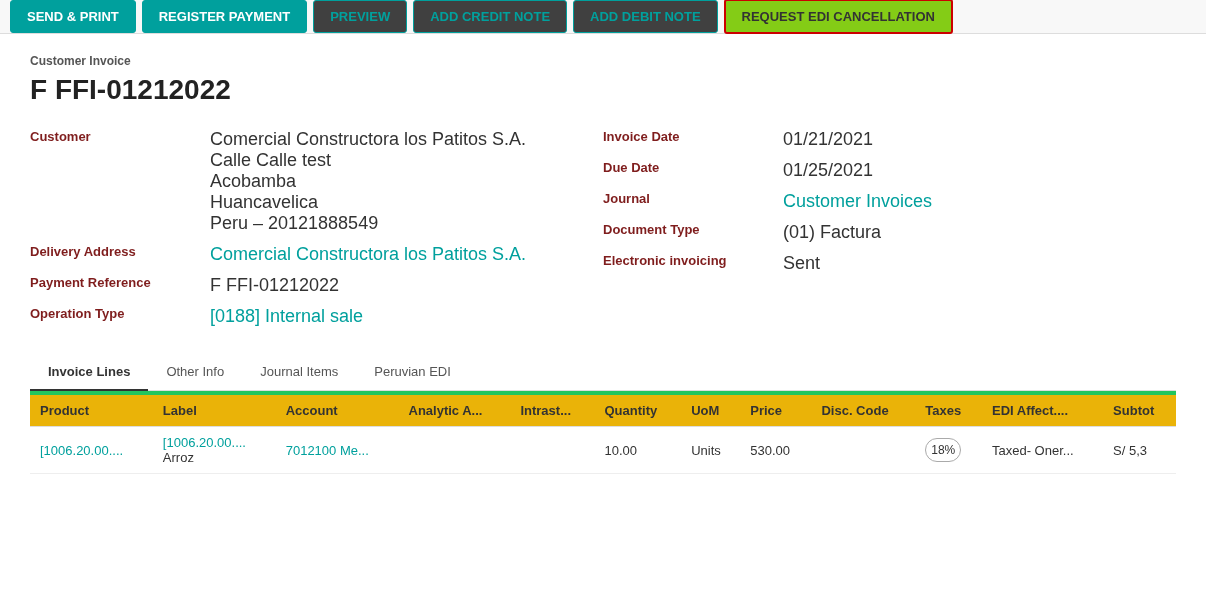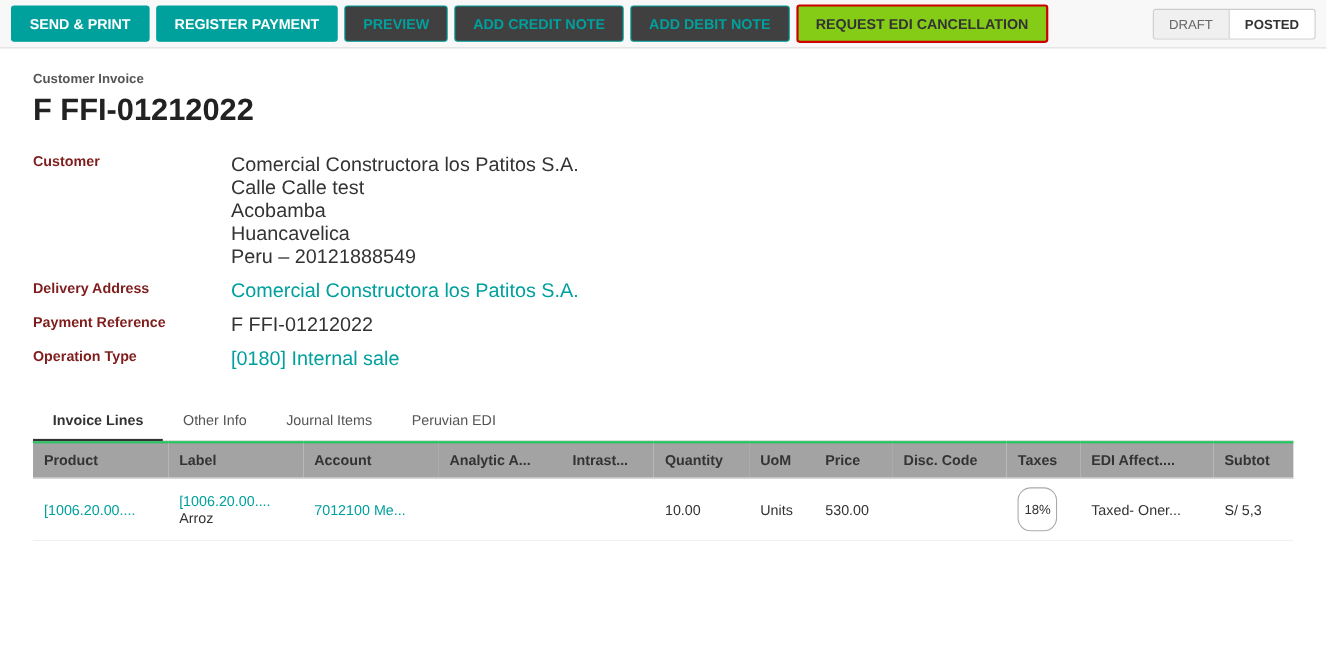--- a/index.html
+++ b/index.html
@@ -6,21 +6,21 @@
     body { font-family: Arial, sans-serif; font-size: 13px; color: #333; background: #fff; overflow: hidden; }
 
     
     .toolbar {
       display: flex;
       align-items: center;
       background: #f8f8f8;
       border-bottom: 1px solid #ddd;
       padding: 6px 10px;
       gap: 6px;
-      height: 44px;
+      height: 34px;
     }
     .btn {
       padding: 8px 16px;
       font-size: 13px;
       font-weight: bold;
       cursor: pointer;
       border: 1px solid transparent;
       border-radius: 3px;
       white-space: nowrap;
     }
@@ -136,22 +136,22 @@
     .table-wrap {
       overflow-x: auto;
     }
     table {
       width: 100%;
       border-collapse: collapse;
       font-size: 13px;
       margin-top: 0;
     }
     thead tr {
-      background: #a3a3a3;
-      border-top: 2px solid #22c55e;
+      background: #eab308;
+      border-top: 4px solid #22c55e;
       border-bottom: 1px solid #ddd;
     }
     thead th {
       padding: 8px 10px;
       text-align: left;
       font-weight: bold;
       color: #333;
       white-space: nowrap;
     }
     tbody td {
@@ -160,42 +160,38 @@
       vertical-align: middle;
     }
     .td-link {
       color: #00a09d;
     }
     .badge-circle {
       display: inline-flex;
       align-items: center;
       justify-content: center;
       width: 36px;
-      height: 40px;
+      height: 24px;
       border-radius: 12px;
       border: 1px solid #aaa;
       font-size: 12px;
       color: #333;
     }
   </style>
 </head>
 <body>
 
 <div class="toolbar">
   <button class="btn btn-primary">SEND &amp; PRINT</button>
   <button class="btn btn-primary">REGISTER PAYMENT</button>
   <button class="btn btn-secondary">PREVIEW</button>
   <button class="btn btn-secondary">ADD CREDIT NOTE</button>
   <button class="btn btn-secondary">ADD DEBIT NOTE</button>
   <button class="btn btn-edi">REQUEST EDI CANCELLATION</button>
   <div class="toolbar-spacer"></div>
-  <div class="status-pills">
-    <div class="status-pill">DRAFT</div>
-    <div class="status-pill active">POSTED</div>
-  </div>
 </div>
 
 <div class="main">
   <div class="doc-type-label">Customer Invoice</div>
   <div class="doc-title">F FFI-01212022</div>
 
   <div class="info-grid">
 
     <div class="info-left">
       <div class="info-label">Customer</div>
@@ -207,23 +203,39 @@
         <span>Peru – 20121888549</span>
       </div>
 
       <div class="info-label">Delivery Address</div>
       <div class="info-value link">Comercial Constructora los Patitos S.A.</div>
 
       <div class="info-label">Payment Reference</div>
       <div class="info-value">F FFI-01212022</div>
 
       <div class="info-label">Operation Type</div>
-      <div class="info-value link">[0180] Internal sale</div>
+      <div class="info-value link">[0188] Internal sale</div>
     </div>
 
+    <div class="info-right">
+      <div class="info-label">Invoice Date</div>
+      <div class="info-value">01/21/2021</div>
+
+      <div class="info-label">Due Date</div>
+      <div class="info-value">01/25/2021</div>
+
+      <div class="info-label">Journal</div>
+      <div class="info-value link">Customer Invoices</div>
+
+      <div class="info-label">Document Type</div>
+      <div class="info-value">(01) Factura</div>
+
+      <div class="info-label">Electronic invoicing</div>
+      <div class="info-value">Sent</div>
+    </div>
   </div>
 
   <div class="tabs">
     <div class="tab active">Invoice Lines</div>
     <div class="tab">Other Info</div>
     <div class="tab">Journal Items</div>
     <div class="tab">Peruvian EDI</div>
   </div>
 
   <div class="table-wrap">

